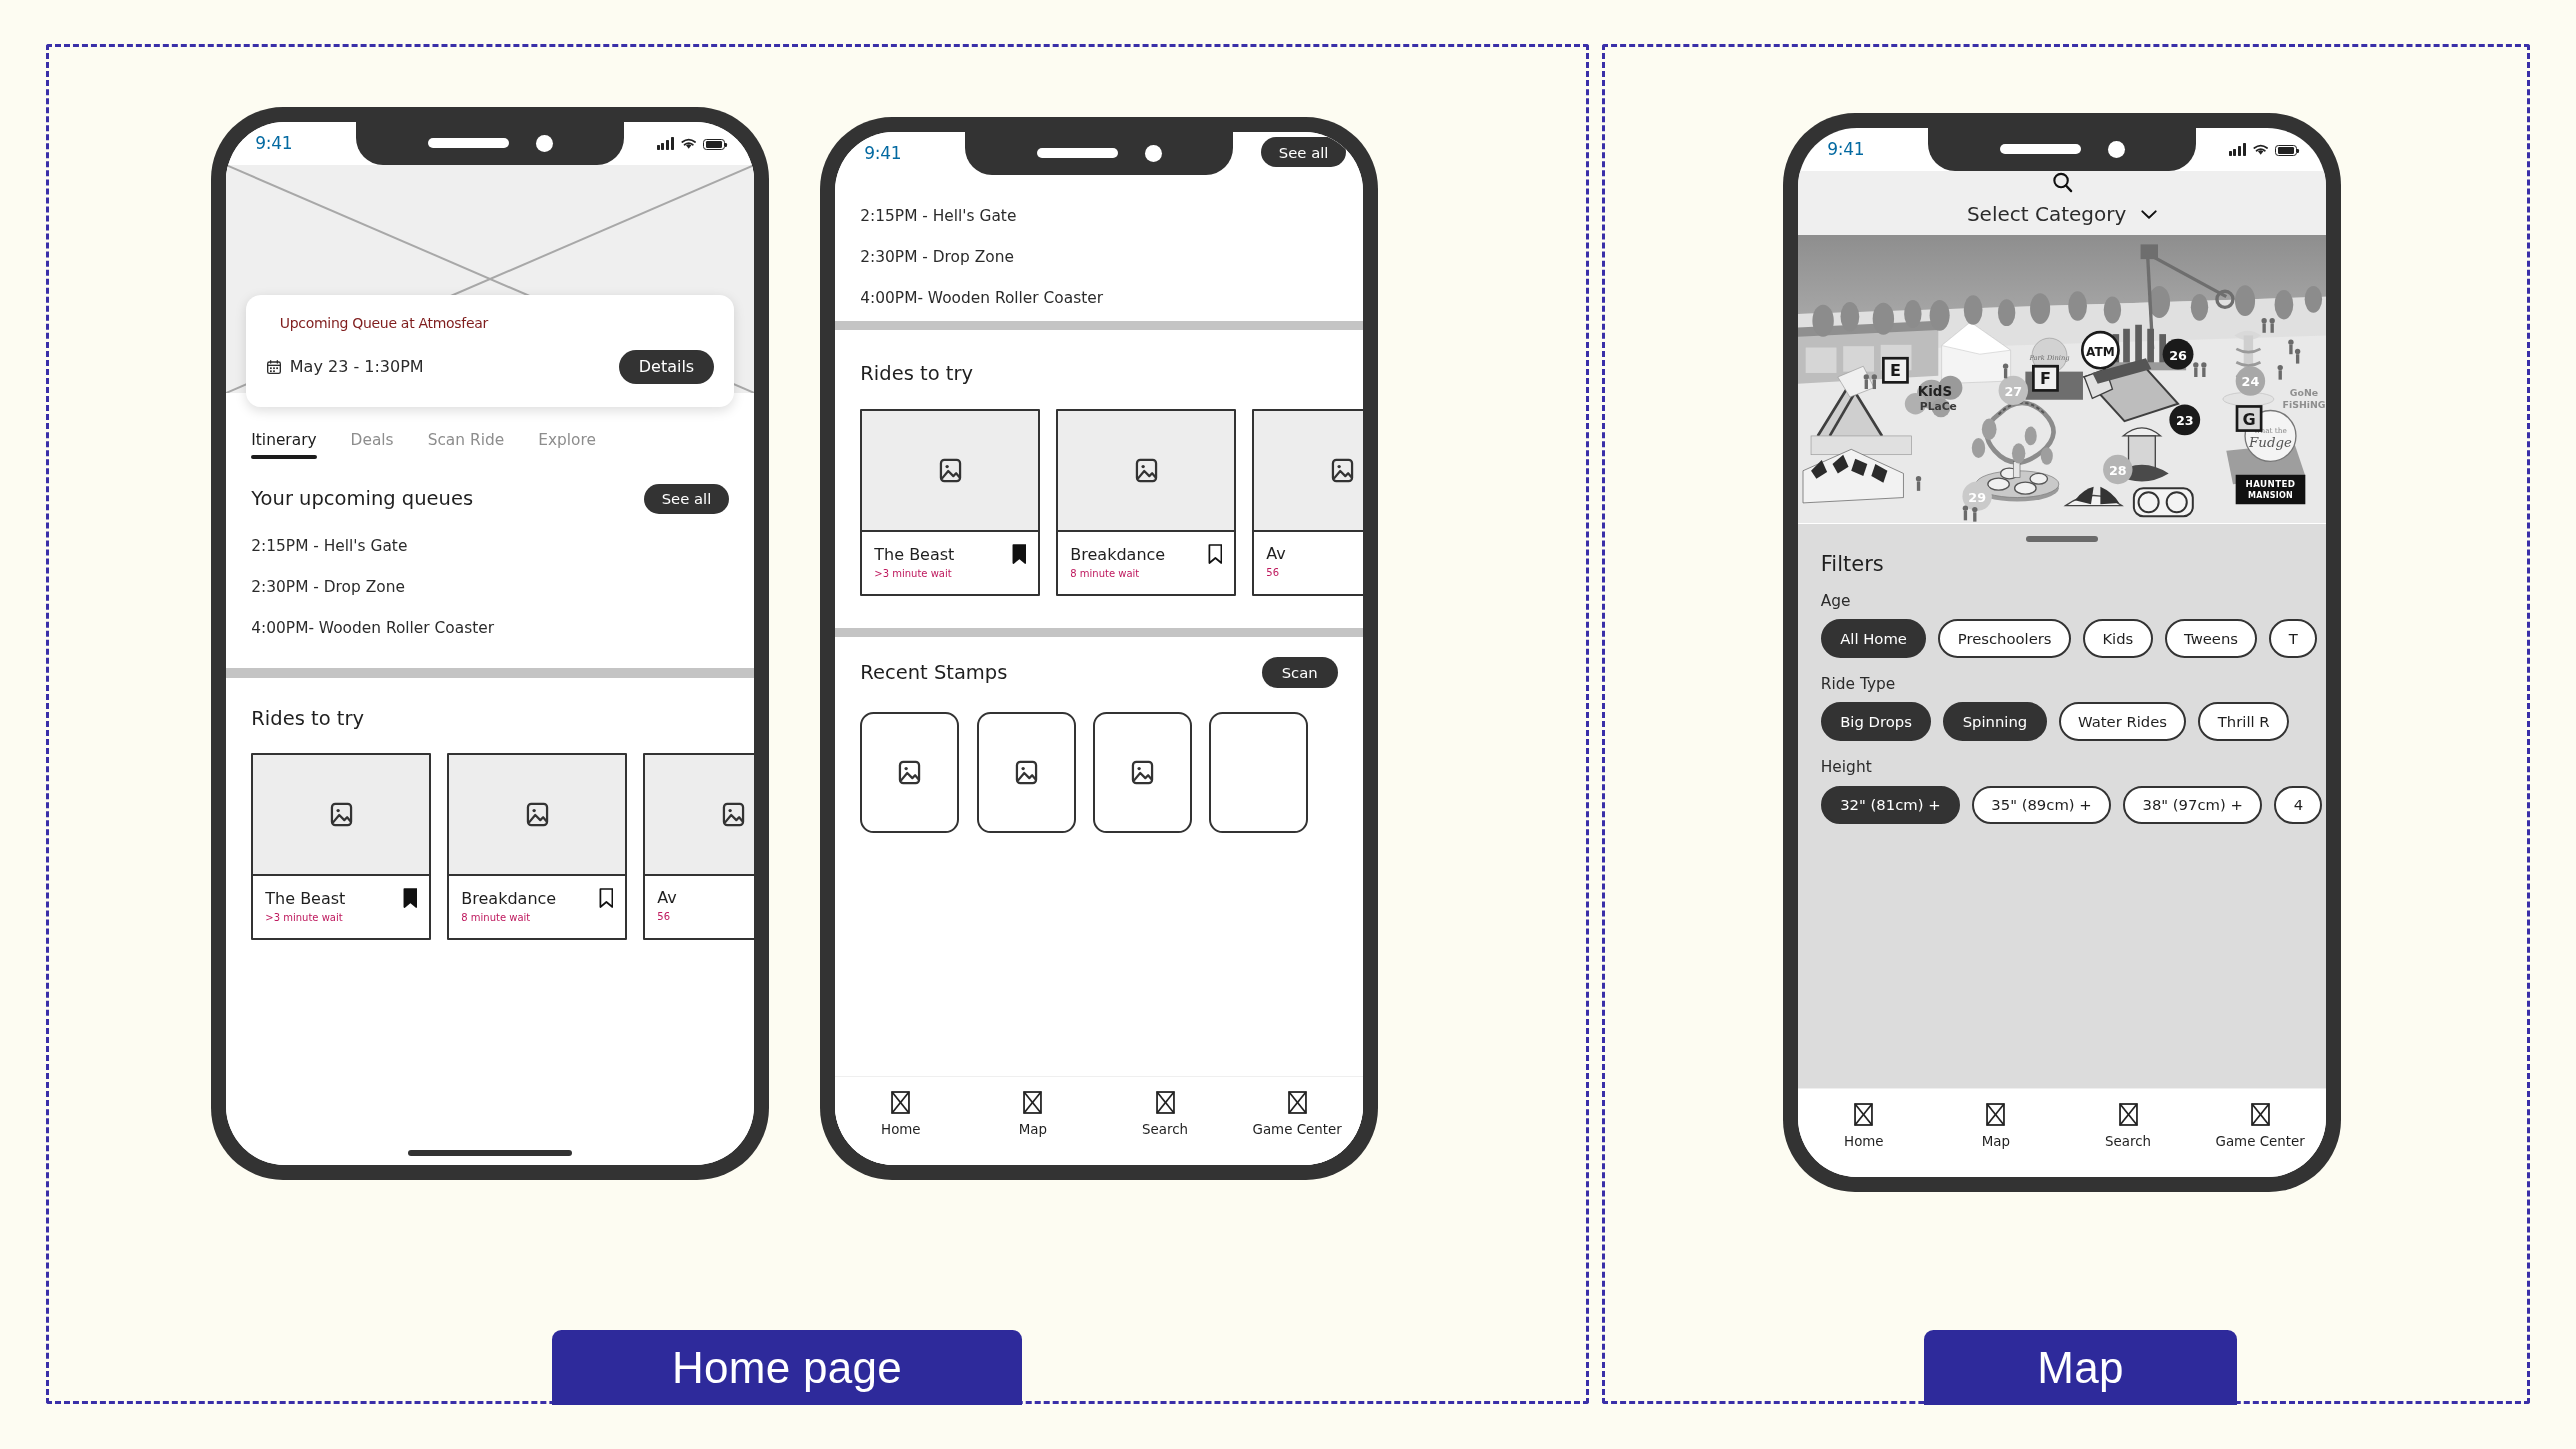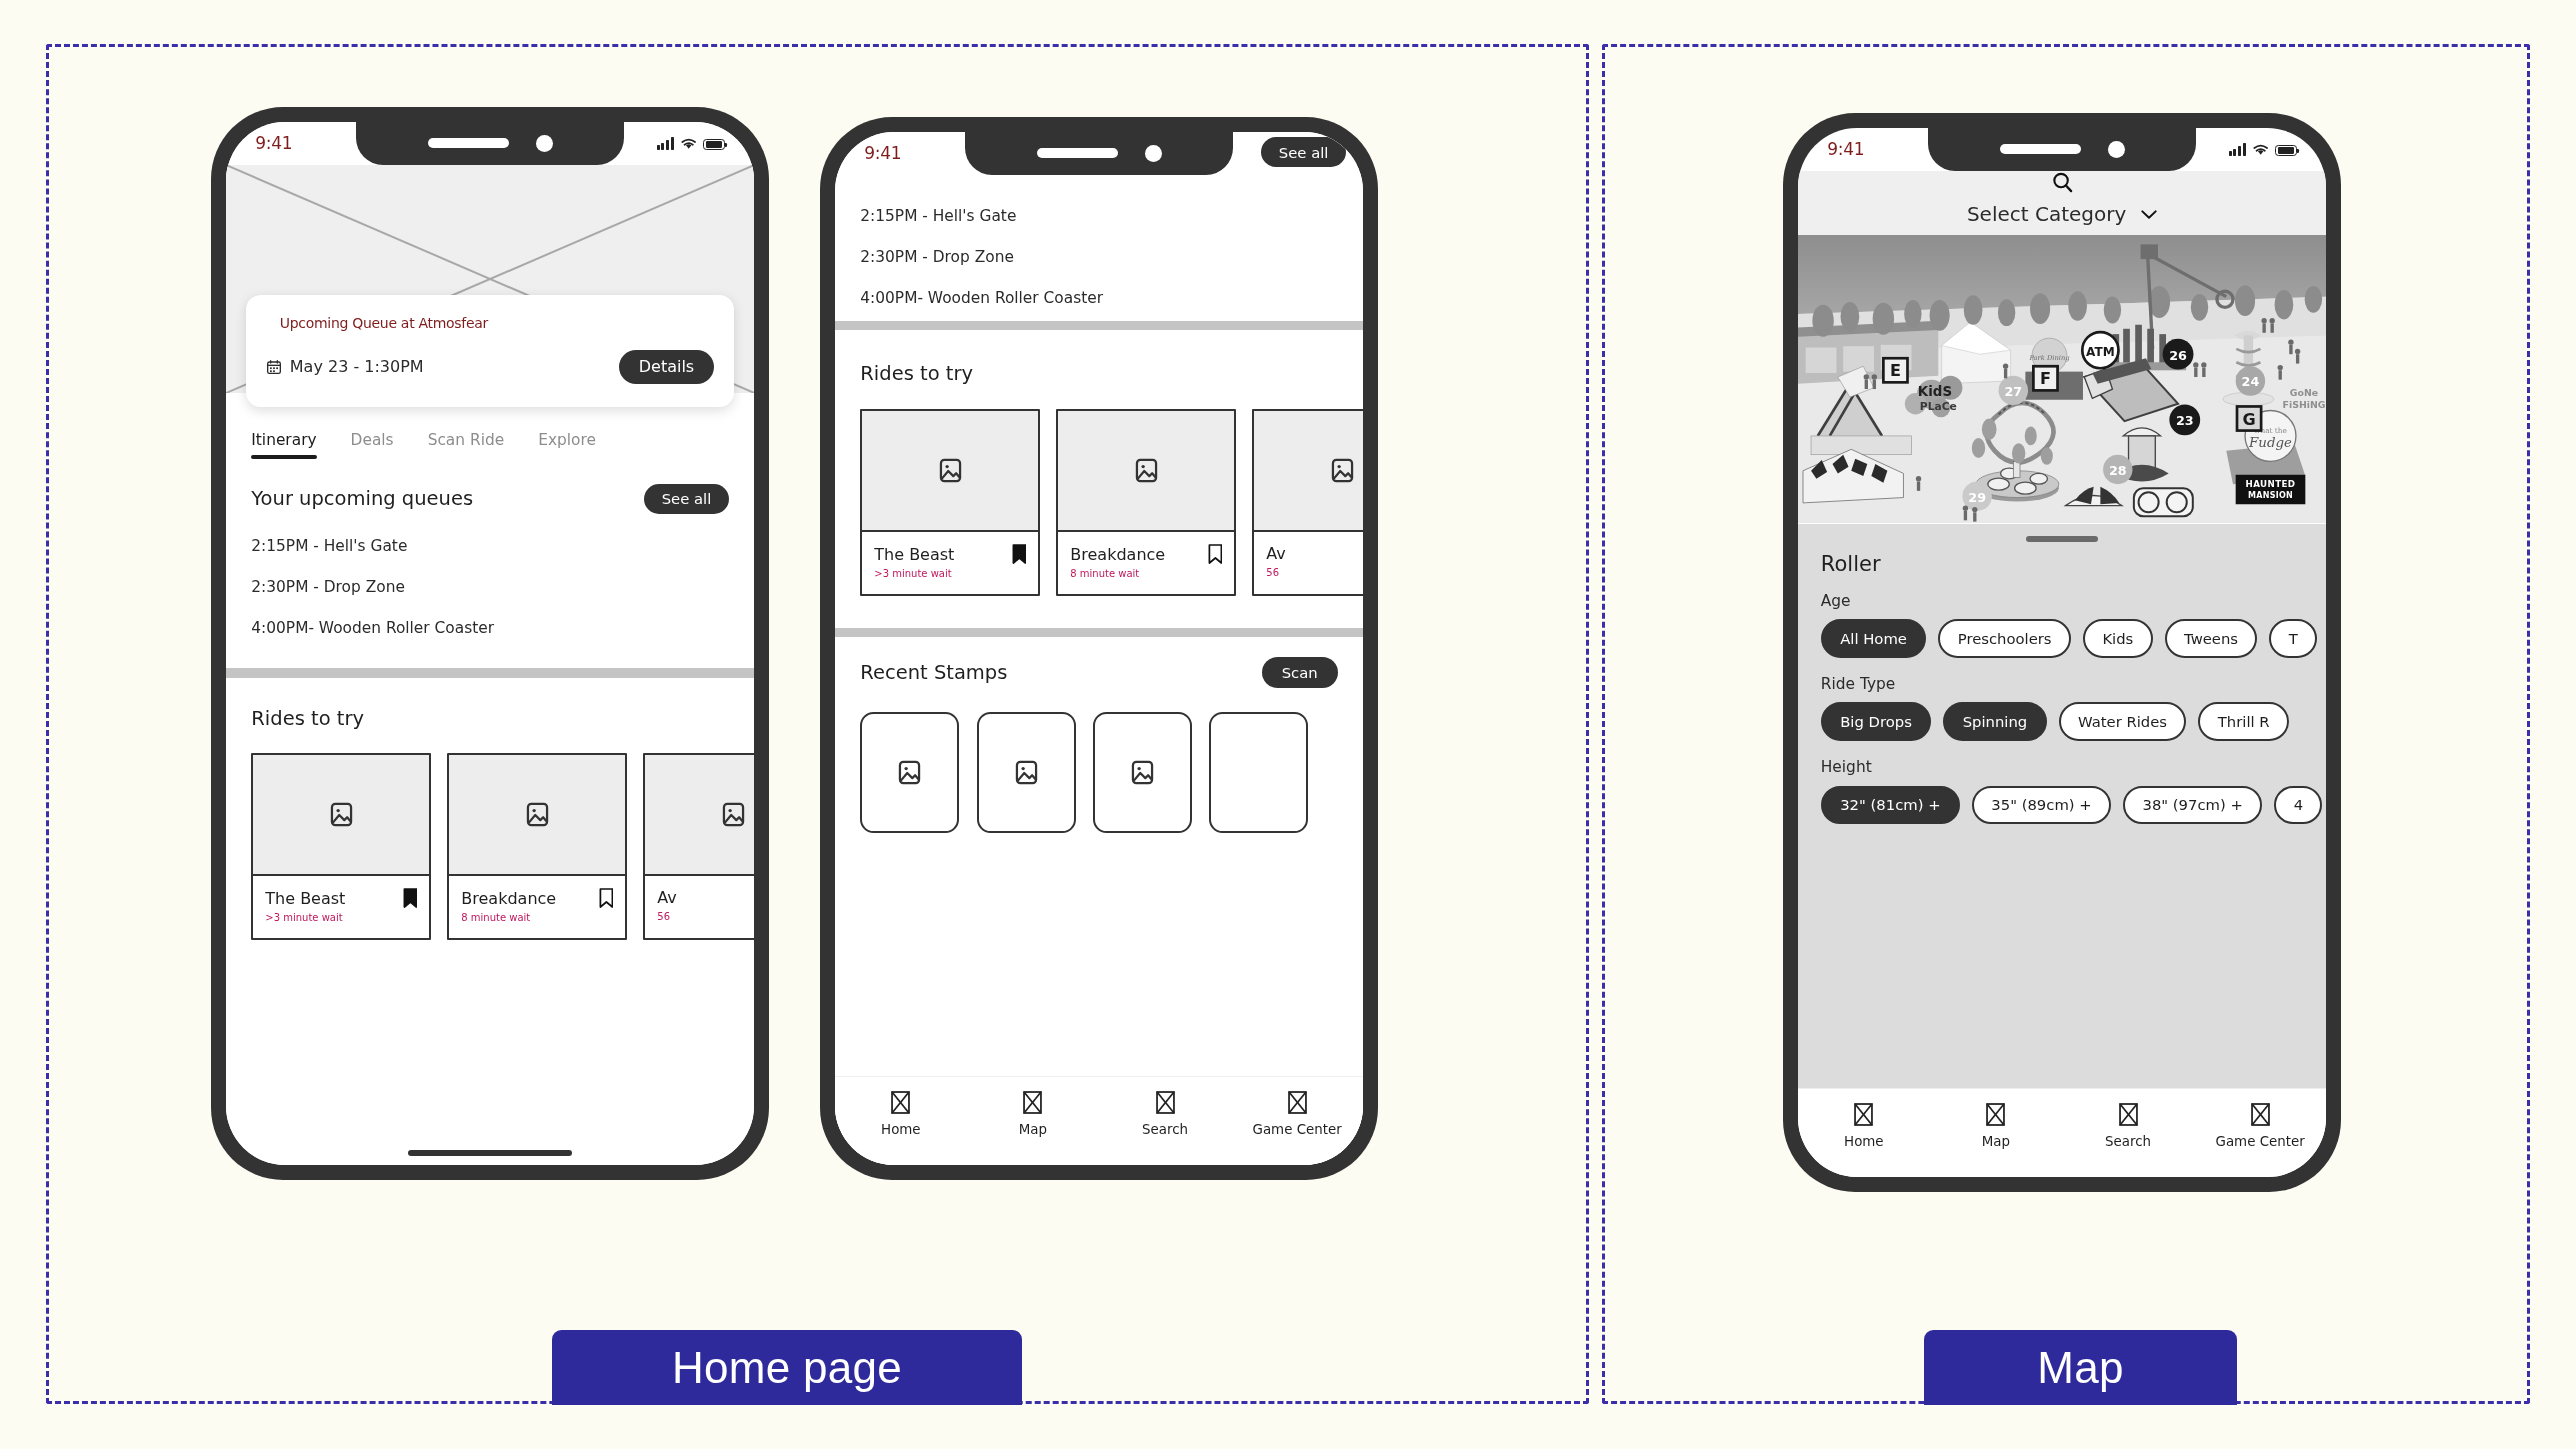--- a/index.html
+++ b/index.html
@@ -76,21 +76,21 @@
   .notch .speaker { width: 81px; height: 10px; background: #fff; border-radius: 6px; }
   .notch .camera  { width: 17px; height: 17px; background: #fff; border-radius: 50%; }
 
   
   .statusbar {
     position: absolute; top: 0; left: 0; right: 0; height: 43px;
     display: flex; align-items: center; justify-content: space-between;
     padding: 0 29.5px; z-index: 30;
     font-family: "DejaVu Sans", sans-serif;
   }
-  .status-time { font-size: 17px; color: #7f1d1d; letter-spacing: -0.3px; }
+  .status-time { font-size: 17px; color: #0369a1; letter-spacing: -0.3px; }
   .status-icons { display: flex; align-items: flex-end; gap: 6px; }
   .bars { display: flex; align-items: flex-end; gap: 1.7px; height: 13.4px; }
   .bars i { display: block; width: 3px; background: #222; border-radius: 0.7px; }
   .bars i:nth-child(1) { height: 4.7px; }
   .bars i:nth-child(2) { height: 7.4px; }
   .bars i:nth-child(3) { height: 10px; }
   .bars i:nth-child(4) { height: 12.7px; }
   .batt { width: 21.5px; height: 11.4px; border: 1.7px solid #222; border-radius: 3.4px; position: relative; }
   .batt::after { content:""; position:absolute; right:-3.4px; top:3px; width:2px; height:4px; background:#222; border-radius:0 1.3px 1.3px 0; }
   .batt i { position:absolute; left:1.3px; top:1.3px; bottom:1.3px; right:1.3px; background:#222; border-radius:1.3px; display:block; }
@@ -783,21 +783,21 @@
               <ellipse cx="270" cy="318" rx="10" ry="15"></ellipse>
             <ellipse cx="348" cy="300" rx="9" ry="14"></ellipse>
               <ellipse cx="330" cy="326" rx="10" ry="15"></ellipse>
             <ellipse cx="372" cy="330" rx="9" ry="13"></ellipse>
           </g>
         </svg>
       </div>
 
       <div class="filter-panel">
         <div class="drag-handle"></div>
-        <div class="filters-title">Roller</div>
+        <div class="filters-title">Filters</div>
 
         <div class="filter-group-label">Age</div>
         <div class="chips">
           <span class="chip sel">All Home</span>
           <span class="chip">Preschoolers</span>
           <span class="chip">Kids</span>
           <span class="chip">Tweens</span>
           <span class="chip">T</span>
         </div>
 

